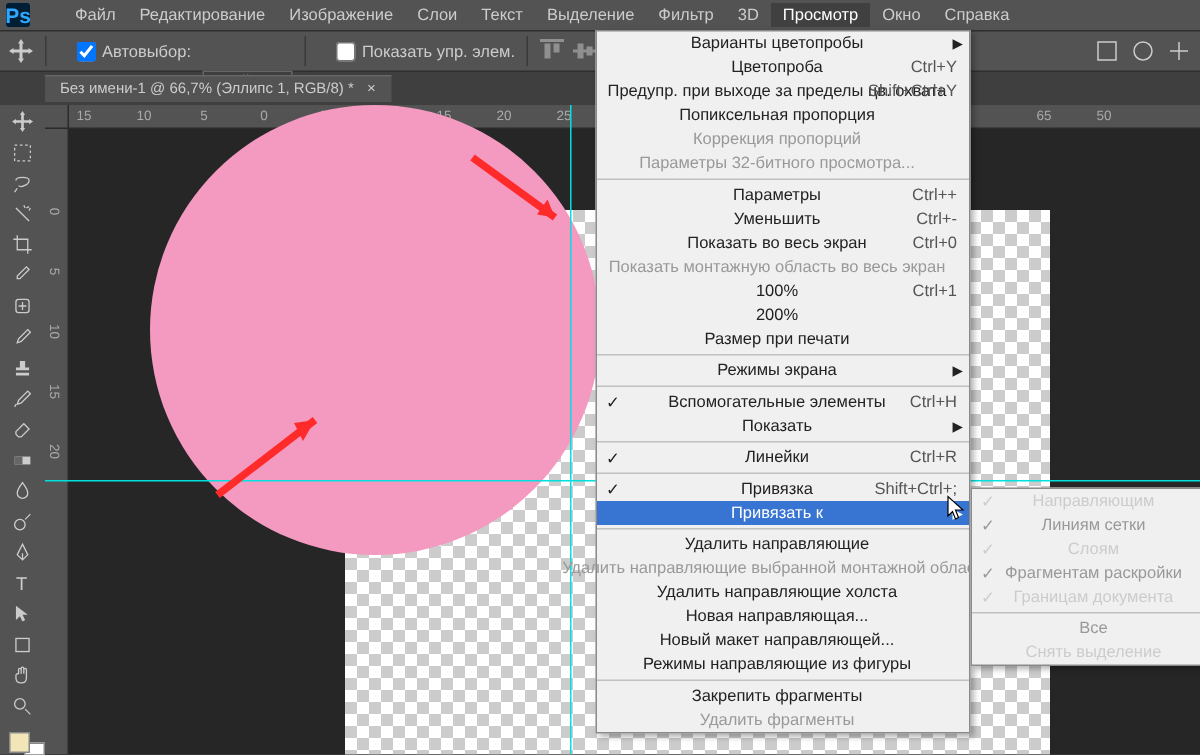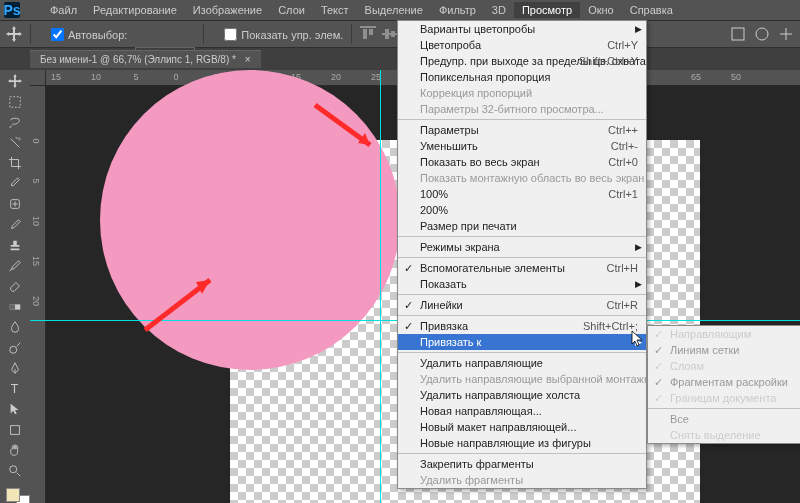--- a/index.html
+++ b/index.html
@@ -36,21 +36,21 @@
     linear-gradient(-45deg, #ccc 25%, transparent 25%),
     linear-gradient(45deg, transparent 75%, #ccc 75%),
     linear-gradient(-45deg, transparent 75%, #ccc 75%);
     background-size: 16px 16px;
     background-position: 0 0, 0 8px, 8px -8px, -8px 0; }
   .ellipse { position: absolute; border-radius: 50%; background: #f49ac1; }
   .guide-v { position: absolute; top: 0; bottom: 0; width: 1px; background: #00e0e0; }
   .guide-h { position: absolute; left: 0; right: 0; height: 1px; background: #00e0e0; }
   .arrow { position: absolute; color: #ff2a2a; }
   .dropdown { position: absolute; background: #f0f0f0; color: #222; border: 1px solid #8a8a8a; box-shadow: 2px 2px 4px rgba(0,0,0,.3); font-size: 11px; min-width: 250px; z-index: 100; }
-  .dd-item { display: flex; align-items: center; padding: 2px 30px 2px 22px; position: relative; cursor: default; white-space: nowrap; }
+  .dd-item { display: flex; align-items: center; padding: 2px 30px 2px 22px; position: relative; cursor: default; white-space: nowrap; justify-content: center; }
   .dd-item .shortcut { position: absolute; right: 8px; color: #555; }
   .dd-item .arrow-r { position: absolute; right: 4px; font-size: 9px; }
   .dd-item.disabled { color: #999; }
   .dd-item.hover { background: #3874d1; color: #fff; }
   .dd-sep { height: 1px; background: #c0c0c0; margin: 2px 0; }
   .dd-check::before { content: "✓"; position: absolute; left: 6px; }
   .submenu { position: absolute; background: #f0f0f0; border: 1px solid #8a8a8a; box-shadow: 2px 2px 4px rgba(0,0,0,.3); min-width: 150px; z-index: 101; }
   .cursor { position: absolute; width: 14px; height: 18px; z-index: 200; }
 </style>
 </head>
@@ -389,21 +389,21 @@
     <div class="dd-item">
       <span>Удалить направляющие холста</span>
     </div>
     <div class="dd-item">
       <span>Новая направляющая...</span>
     </div>
     <div class="dd-item">
       <span>Новый макет направляющей...</span>
     </div>
     <div class="dd-item">
-      <span>Новые направляющие из фигуры</span>
+      <span>Режимы направляющие из фигуры</span>
     </div>
     <div class="dd-sep"></div>
     <div class="dd-item">
       <span>Закрепить фрагменты</span>
     </div>
     <div class="dd-item disabled">
       <span>Удалить фрагменты</span>
     </div>
   </div>
 

